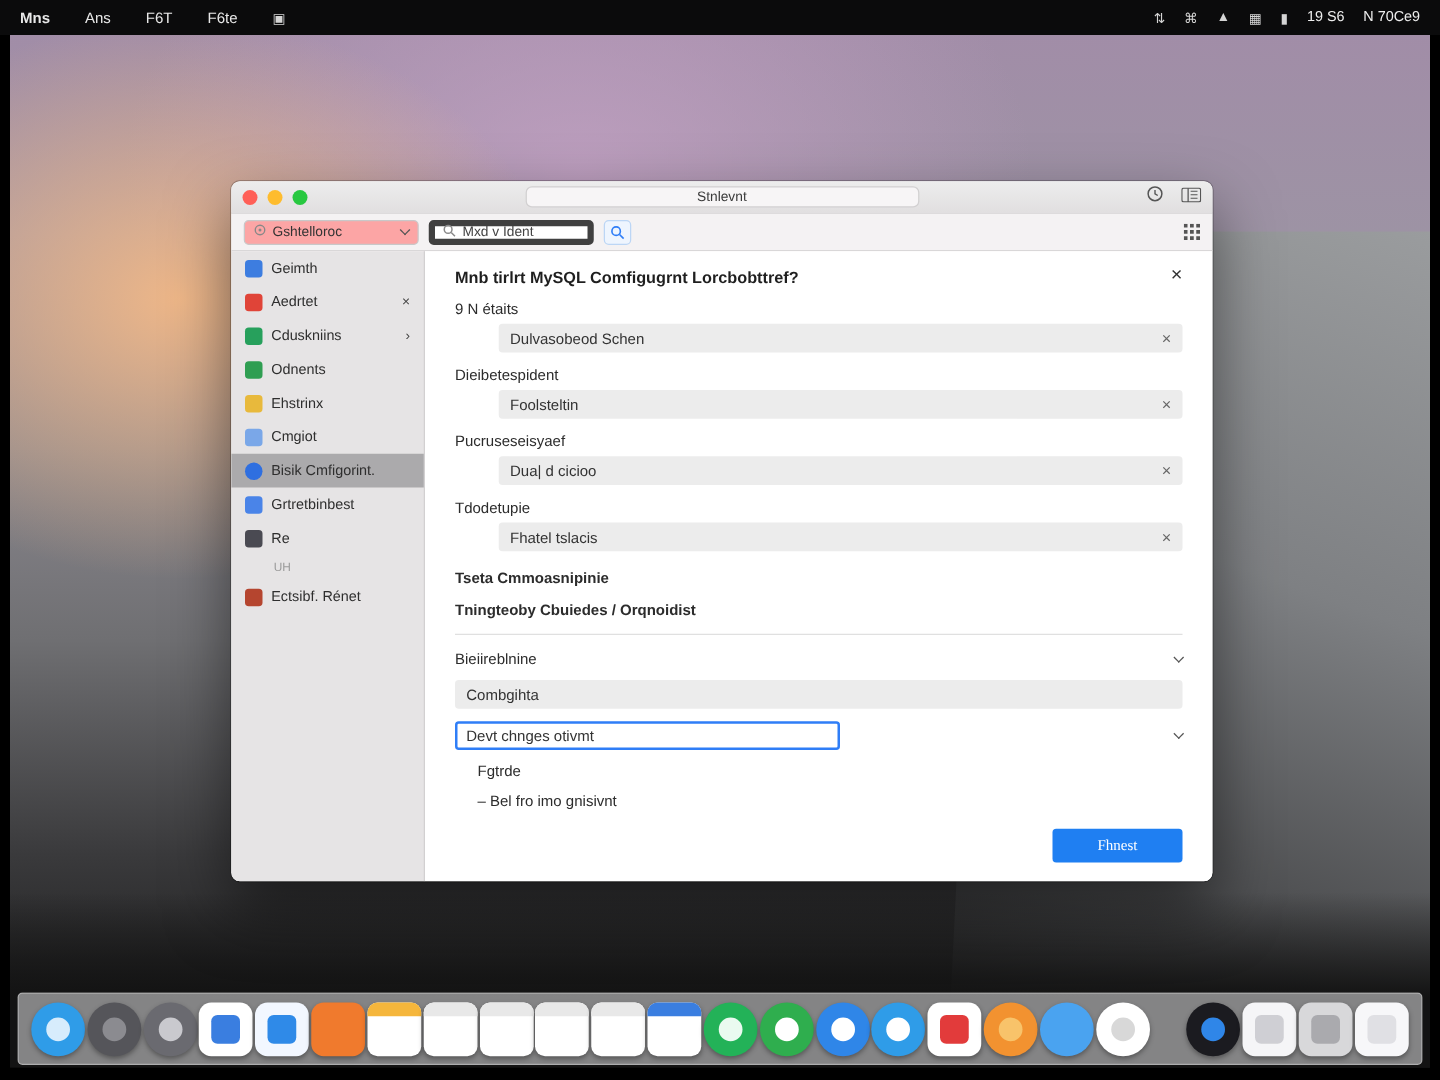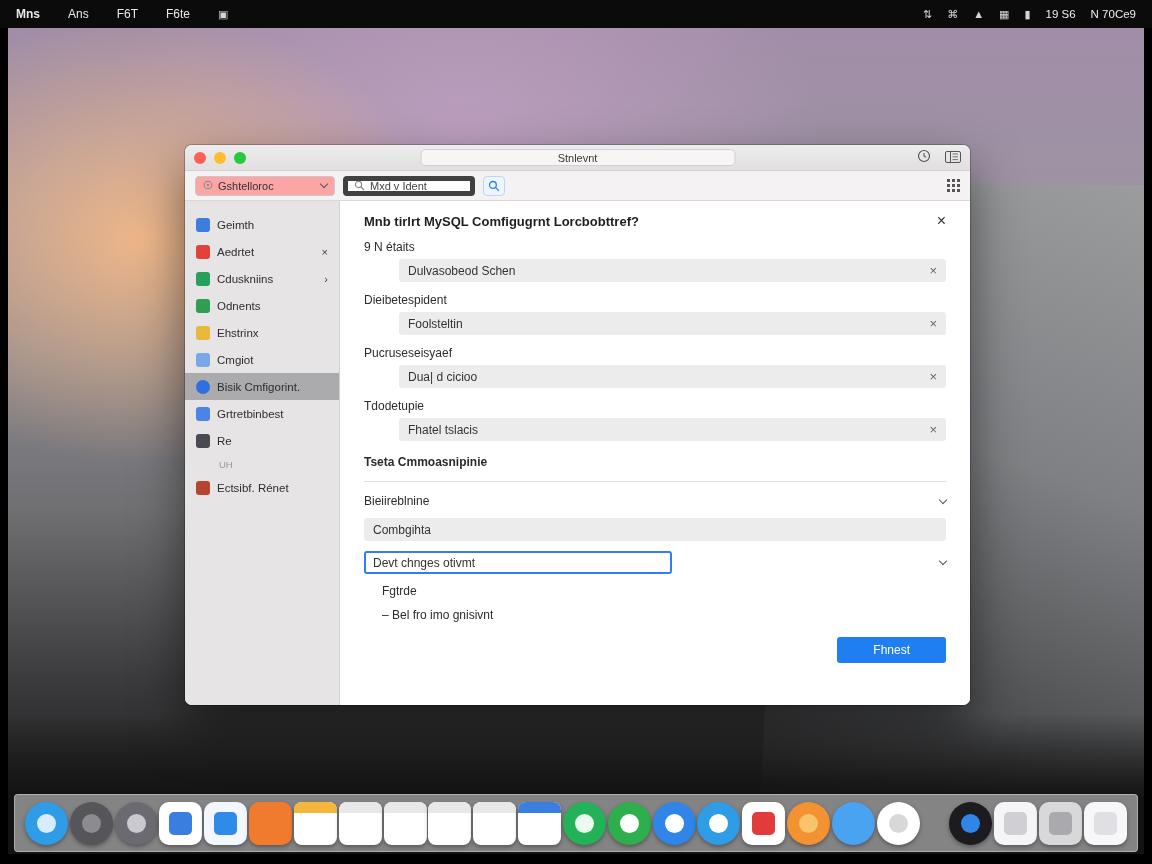--- a/index.html
+++ b/index.html
@@ -51,21 +51,21 @@
   .searchbox{width:132px;height:20px;background:#fff;border:5px solid #404040;border-radius:4px;display:flex;
     align-items:center;padding:0 6px;gap:5px;}
   .searchbox input{border:none;outline:none;background:transparent;font-size:11px;color:#444;width:100%;
     font-family:"Liberation Sans",sans-serif;}
   .mag-btn{width:22px;height:20px;border:1px solid #bcd6f5;background:#eef5fe;border-radius:4px;display:flex;
     align-items:center;justify-content:center;}
   .grid-btn{margin-left:auto;display:flex;align-items:center;}
 
   
   .win-body{flex:1;display:flex;min-height:0;}
-  .sidebar{width:155px;background:#e6e4e5;border-right:1px solid #d2d0d1;padding-top:10px;flex:0 0 auto;}
+  .sidebar{width:155px;background:#e6e4e5;border-right:1px solid #d2d0d1;flex:0 0 auto;}
   .side-item{height:27px;display:flex;align-items:center;gap:7px;padding:0 11px;font-size:11.5px;color:#2e2e2e;}
   .side-item.selected{background:#abaaac;}
   .side-icon{width:14px;height:14px;border-radius:3px;flex:0 0 auto;}
   .side-icon.round{border-radius:50%;}
   .side-trailing{margin-left:auto;color:#444;font-size:11px;}
   .side-section{height:20px;display:flex;align-items:center;padding:0 10px 0 34px;font-size:9.5px;color:#9a9a9a;}
 
   .content{flex:1;background:#fff;padding:13px 24px 0;overflow:hidden;}
   .content-head{display:flex;align-items:flex-start;justify-content:space-between;margin-bottom:4px;}
   .content-title{font-size:13px;font-weight:700;color:#1f1f1f;}
@@ -79,21 +79,21 @@
   .divider{border-top:1px solid #e0e0e0;margin:8px 0 12px;}
   .collapse-row{display:flex;align-items:center;justify-content:space-between;font-size:12px;color:#2c2c2c;margin-bottom:10px;}
   .combo{height:23px;background:#ececec;border-radius:3px;display:flex;align-items:center;padding:0 9px;
     font-size:12px;color:#333;margin-bottom:10px;}
   .active-row{display:flex;align-items:center;justify-content:space-between;}
   .active-input{width:308px;height:23px;border:2px solid #2f7ef7;border-radius:3px;background:#fff;
     padding:0 7px;font-size:12px;color:#333;outline:none;font-family:"Liberation Sans",sans-serif;}
   .sub-item{font-size:12px;color:#2c2c2c;margin:10px 0 0 18px;}
   .submit-row{display:flex;justify-content:flex-end;margin-top:15px;}
   .submit-btn{background:#1f7ff2;color:#fff;font-size:12px;border:none;border-radius:3px;padding:6px 36px;
-    font-family:Liberation Sans, sans-serif;}
+    font-family:Liberation Serif, serif;}
 
   
   .dock{position:absolute;left:50%;transform:translateX(-50%);bottom:12px;width:1124px;height:58px;
     background:rgba(225,225,228,.55);border:1px solid rgba(255,255,255,.35);border-radius:4px;
     display:flex;align-items:center;justify-content:space-between;padding:0 10px;z-index:55;}
   .dock-icon{width:43px;height:43px;position:relative;flex:0 0 auto;box-shadow:0 2px 4px rgba(0,0,0,.35);}
   .dock-icon.circle{border-radius:50%;}
   .dock-icon.square{border-radius:10px;}
   .dock-icon.note{border-radius:8px;}
   .dock-icon .accent{position:absolute;}
@@ -269,20 +269,21 @@
           </div>
           <div class="f-label">Tdodetupie</div>
           <div class="f-input">
             <span class="f-value">Fhatel tslacis</span>
             <span class="f-clear">×</span>
           </div>
         </div>
 
       <div class="notes">
           <div class="note-line">Tseta Cmmoasnipinie</div>
+          <div class="note-line">Tningteoby Cbuiedes / Orqnoidist</div>
         </div>
 
       <div class="divider"></div>
 
       <div class="collapse-row">
         <span>Bieiireblnine</span>
         <span class="chev-down"></span>
       </div>
 
       <div class="combo">

